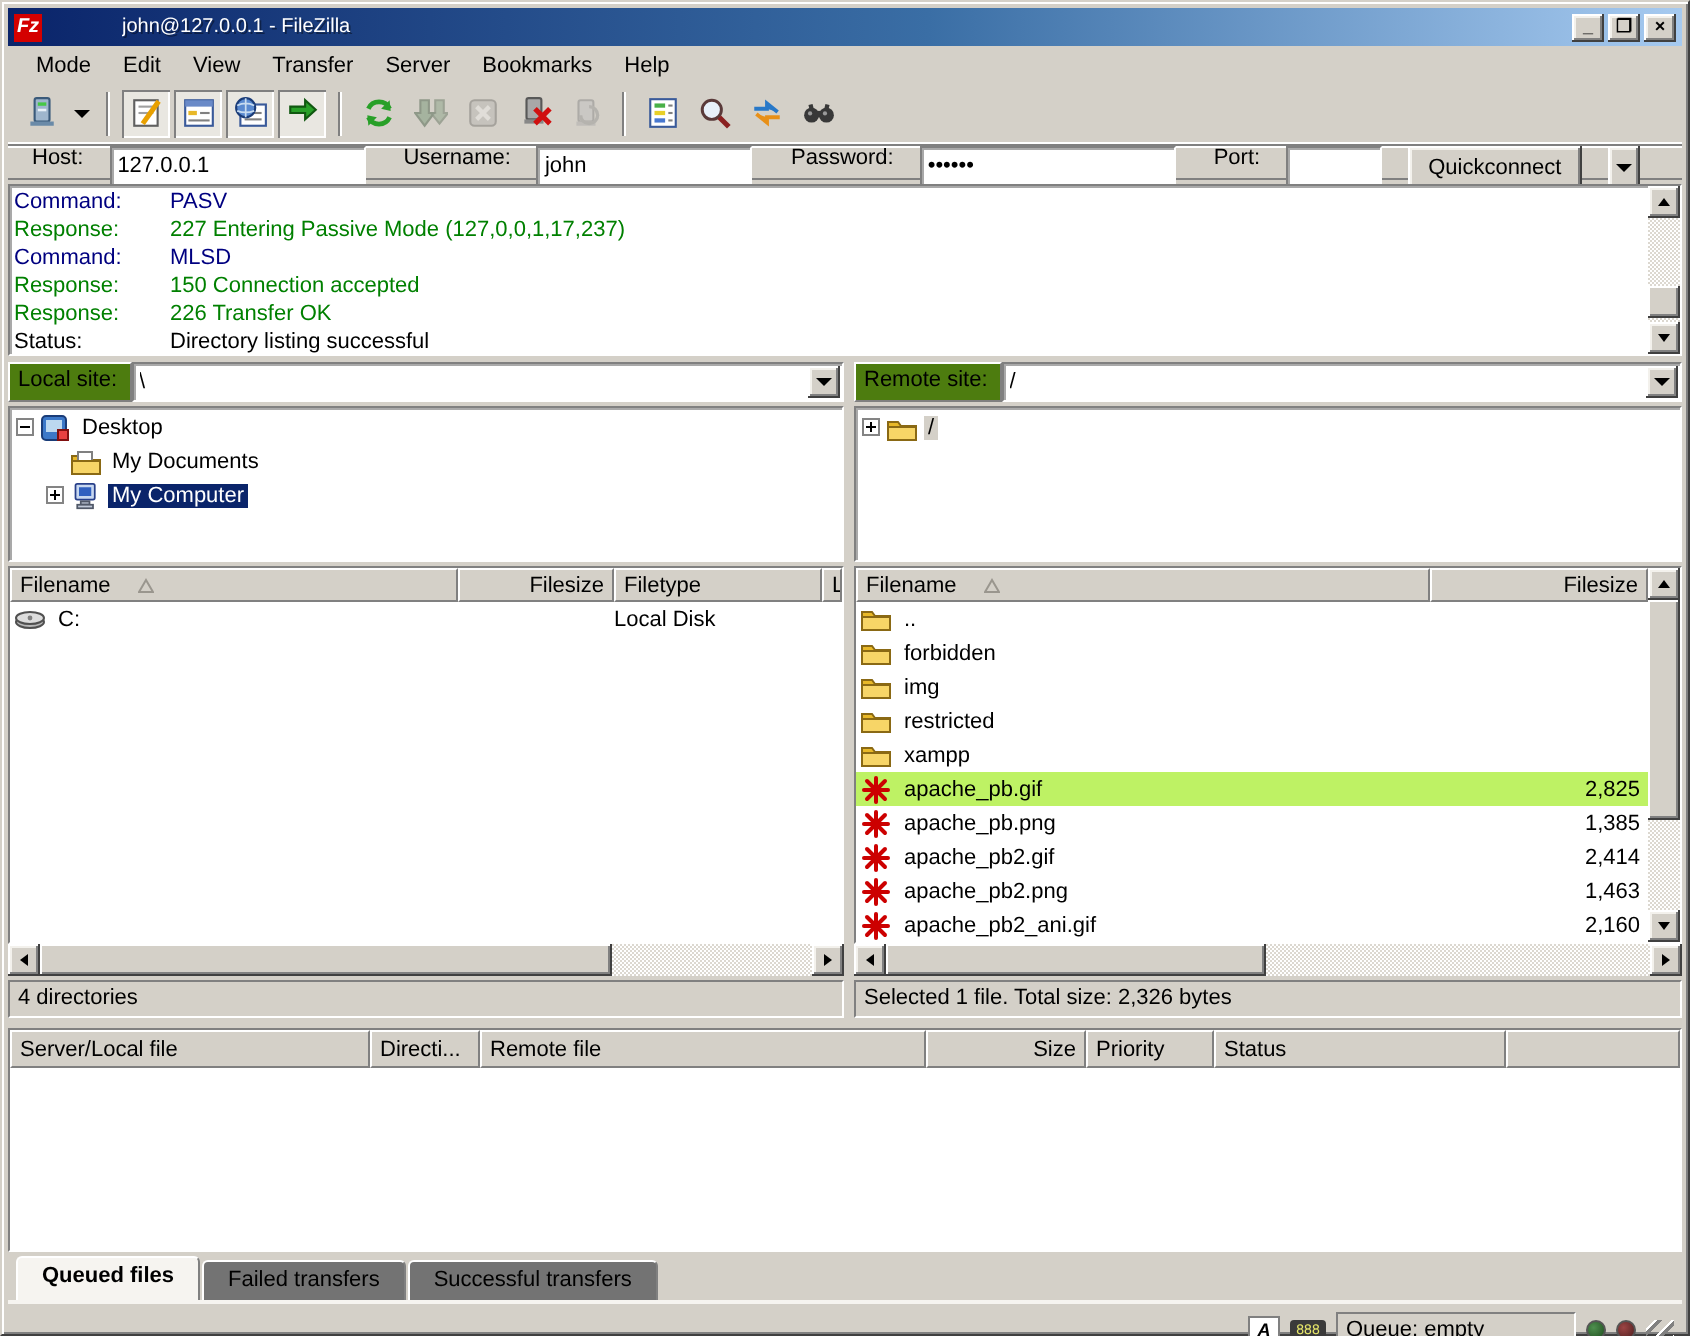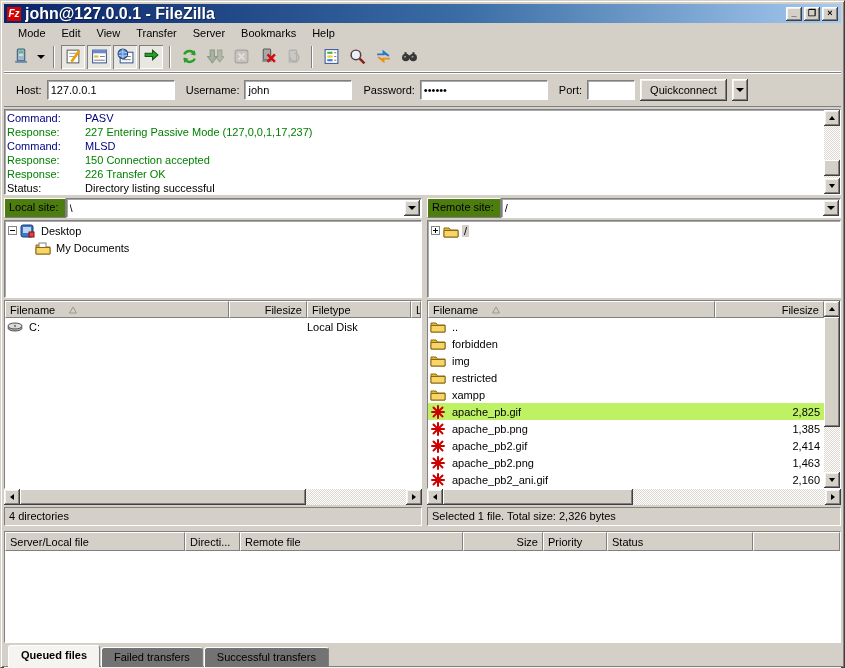--- a/index.html
+++ b/index.html
@@ -17,42 +17,42 @@
     box-shadow: inset -1px -1px 0 #404040, inset 1px 1px 0 #FFFFFF, inset -2px -2px 0 #808080, inset 2px 2px 0 #F3F1EC; }
   .inset { background:#FFFFFF; border:1px solid #808080; border-right-color:#FFFFFF; border-bottom-color:#FFFFFF;
     box-shadow: inset 1px 1px 0 rgba(64,64,64,.45); }
   .inset-gray { background:#D4D0C8; border:1px solid #808080; border-right-color:#FFFFFF; border-bottom-color:#FFFFFF; }
 
   
   .titlebar { height:19px; display:flex; align-items:center; padding:0 3px;
     background:linear-gradient(to right,#0A246A,#3A6EA5 55%,#A6CAF0); color:#fff; flex:0 0 auto; }
   .fz-icon { width:14px; height:14px; background:#D40000; color:#fff; font-weight:bold; font-style:italic;
     font-size:10px; line-height:14px; text-align:center; margin-right:4px; flex:0 0 auto; }
-  .title-text { font-weight:bold; font-size:16px; flex:1 1 auto; white-space:nowrap; overflow:hidden;
-    text-shadow:1px 1px 0 rgba(0,0,0,.4); }
+  .title-text { font-weight:normal; font-size:10px; flex:1 1 auto; white-space:nowrap; overflow:hidden;
+    text-shadow:1px 1px 0 rgba(0,0,0,.4);margin-left:36px; }
   .tb-btns { display:flex; gap:2px; }
   .tb-btn { width:16px; height:14px; font-size:9px; font-weight:bold; color:#000; text-align:center; line-height:13px; cursor:pointer; }
 
   
   .menubar { height:19px; display:flex; align-items:center; padding-left:6px; gap:0; flex:0 0 auto; }
   .menu-item { padding:2px 8px; cursor:default; }
 
   
   .toolbar { height:30px; display:flex; align-items:center; padding-left:4px; gap:2px; flex:0 0 auto;
     border-bottom:1px solid #FFFFFF; }
   .tool-sep { width:2px; height:22px; border-left:1px solid #808080; border-right:1px solid #FFFFFF; margin:0 4px; }
   .tool-btn { width:24px; height:24px; display:flex; align-items:center; justify-content:center; cursor:pointer; }
   .tool-btn svg { width:17px; height:17px; }
   .tool-btn.toggled { background:#E9E7E1; box-shadow: inset 1px 1px 0 #808080, inset -1px -1px 0 #FFFFFF; }
   .tool-drop { width:13px; height:24px; display:flex; align-items:center; justify-content:center; cursor:pointer; }
   .arr-down { width:0; height:0; border-left:4px solid transparent; border-right:4px solid transparent; border-top:4px solid #000; }
   .dim { opacity:.45; filter:grayscale(60%); }
 
   
-  .quickbar { height:35px; display:flex; align-items:center; padding-left:6px; gap:5px; flex:0 0 auto;
+  .quickbar { height:18px; display:flex; align-items:flex-start; padding-left:6px; gap:13px; flex:0 0 auto;
     border-top:1px solid #808080; border-bottom:1px solid #808080; box-shadow:0 1px 0 #FFFFFF inset; }
   .quickbar label { margin-left:6px; }
   .qc-input { height:20px; font:11px "Liberation Sans",sans-serif; padding:2px 3px; outline:none; }
   .qc-btn { height:22px; padding:0 10px; font:11px "Liberation Sans",sans-serif; cursor:pointer; border:none; }
   .qc-drop { width:16px; height:22px; display:flex; align-items:center; justify-content:center; cursor:pointer; }
 
   
   .logwrap { margin-top:2px; height:86px; position:relative; flex:0 0 auto; }
   .logbox { position:absolute; inset:0 16px 0 0; overflow:hidden; padding:1px 2px; }
   .log-line { display:flex; line-height:14px; white-space:nowrap; }
@@ -399,20 +399,29 @@
             </svg>
           <span class="tree-label">Desktop</span>
         </div>
         <div class="tree-row" style="padding-left:15px">
           <span class="expander-space"></span>
           <svg class="tree-icon" viewBox="0 0 16 14">
               <use href="#ic-docs"></use>
             </svg>
           <span class="tree-label">My Documents</span>
         </div>
+        <div class="tree-row" style="padding-left:15px">
+          <svg class="expander" viewBox="0 0 9 9">
+              <use href="#ic-exp-plus"></use>
+            </svg>
+          <svg class="tree-icon" viewBox="0 0 16 16">
+              <use href="#ic-computer"></use>
+            </svg>
+          <span class="tree-label sel-active">My Computer</span>
+        </div>
       </div>
       <div class="listbox inset">
         <div class="list-header">
           <div class="hcell" style="width:224px">
             <span>Filename</span>
             <svg width="8" height="8" style="margin-left:14px" viewBox="0 0 8 8">
                 <use href="#ic-sort-asc"></use>
               </svg>
           </div>
           <div class="hcell right" style="width:78px">

